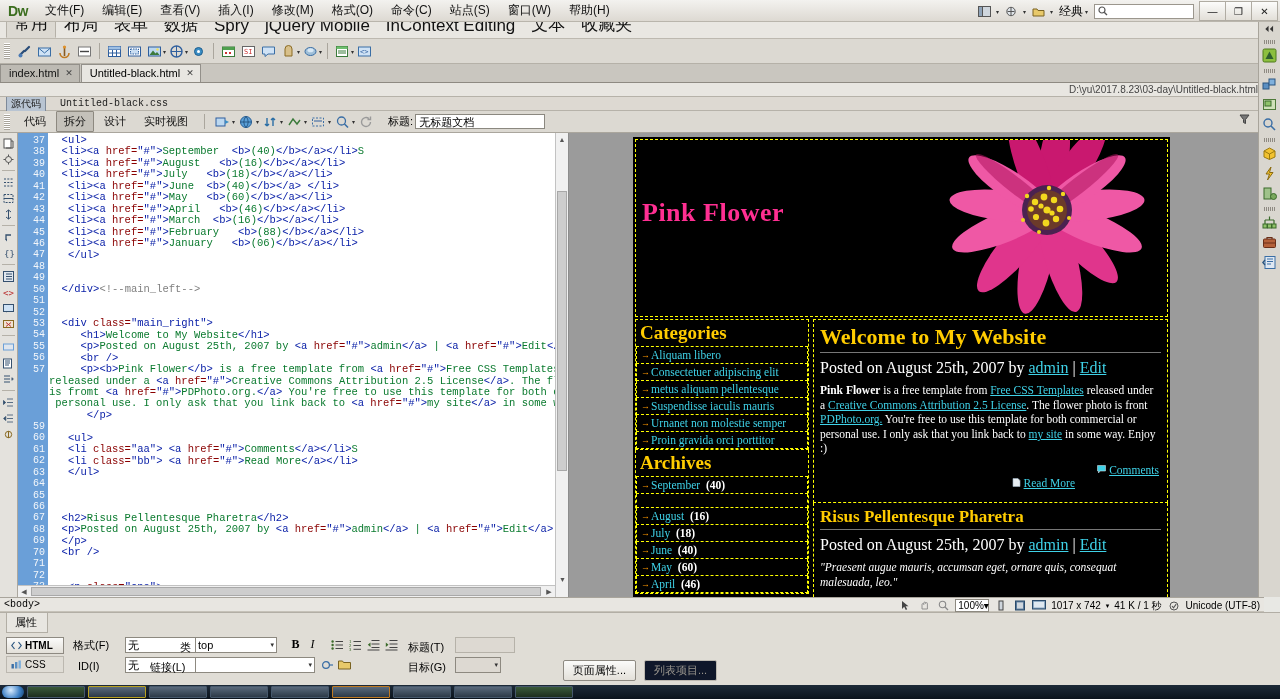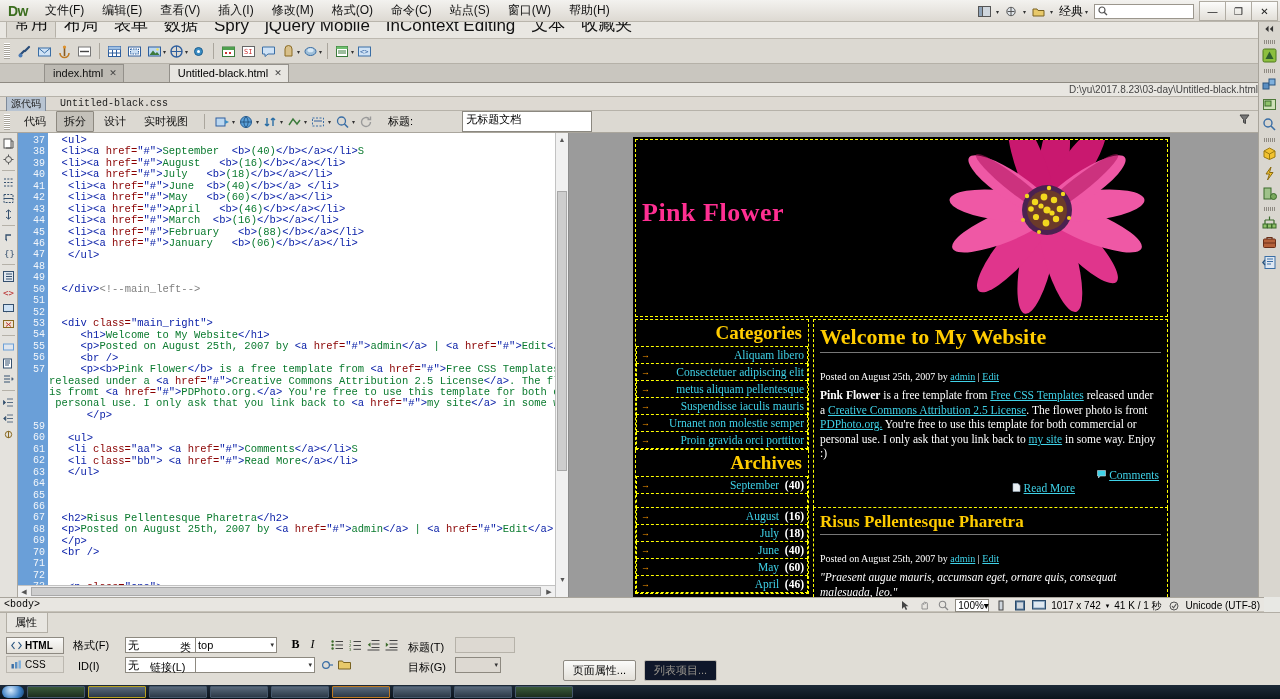--- a/index.html
+++ b/index.html
@@ -79,21 +79,20 @@
 
   
   .doctabs {
     height:19px; background:#c9c6bf; display:flex; align-items:flex-end;
     border-bottom:1px solid #8e8a82; position:relative;
   }
   .doctab {
     font-size:11px; padding:2px 6px 3px 8px; display:flex; align-items:center; gap:6px;
     background:#bdbab3; border:1px solid #93908a; border-bottom:none; color:#111;
     margin-right:1px;
-    margin-left:44px;
   }
   .doctab.active { background:#e8e6e1; color:#000; }
   .x-btn { font-size:9px; color:#444; }
 
   .pathbar {
     height:14px; background:#e8e6e1; border-bottom:1px solid #b6b2a9;
     position:relative;
   }
   .filepath {
     position:absolute; right:22px; top:1px; font-size:10px; color:#444;
@@ -118,22 +117,22 @@
   .vbtn {
     font-size:11px; padding:2px 7px; border:1px solid transparent; color:#111;
   }
   .vbtn.on {
     background:#c4c1ba; border:1px solid #8d8980; border-radius:1px;
   }
   .vb-sep { width:1px; height:15px; background:#aaa69d; margin:0 6px; }
   .vb-ico { width:19px; height:18px; display:flex; align-items:center; justify-content:center; font-size:11px; }
   .title-field-label { font-size:11px; margin-left:10px; }
   .title-field {
-    width:130px; height:21px; background:#fff; border:1px solid #8b8880;
-    font-size:11px; padding:0 3px; line-height:14px;margin-left:47px;
+    width:130px; height:15px; background:#fff; border:1px solid #8b8880;
+    font-size:11px; padding:0 3px; line-height:14px;
   }
   .funnel { position:absolute; right:30px; top:3px; font-size:11px; color:#444; }
 
   
   .workarea {
     position:absolute; left:0; top:133px; right:22px; height:464px;
     display:flex; background:#9a9a9a;
   }
   .codingbar {
     width:18px; background:#e4e2dd; border-right:1px solid #aba79e;
@@ -195,21 +194,21 @@
   }
   .flower {
     position:absolute; right:0; top:-26px; width:288px; height:200px;
   }
 
   .cols { display:flex; margin:2px; gap:4px; }
   .col-left { width:174px; }
   .col-right { flex:1; }
 
   .sec {
-    border:1px dashed #ffff00; padding:0;text-align:right;
+    border:1px dashed #ffff00; padding:0;
   }
   h2.sb-head {
     margin:0; padding:2px 6px 2px 4px;
     font-family:"Liberation Serif", serif; font-size:19px; color:#ffcc00;
     font-weight:bold; letter-spacing:0;
   }
   .sb-list { list-style:none; margin:0; padding:0; }
   .sb-list li {
     border:1px dashed #ffff00; border-top:none;
     padding:2px 3px 2px 14px; position:relative;
@@ -226,22 +225,22 @@
   .art { border:1px dashed #ffff00; padding:4px 6px 6px 6px; }
   h1.art-title {
     margin:0 0 2px 0; font-family:"Liberation Serif", serif;
     font-size:22px; color:#ffcc00; font-weight:bold;
   }
   h2.art-title2 {
     margin:0 0 2px 0; font-family:"Liberation Serif", serif;
     font-size:17px; color:#ffcc00; font-weight:bold;
   }
   .meta {
-    border-top:1px solid #777; padding-top:18px; margin-bottom:6px;
-    font-family:"Liberation Serif", serif; font-size:10px; color:#ffffff;
+    border-top:1px solid #777; padding-top:6px; margin-bottom:6px;
+    font-family:"Liberation Serif", serif; font-size:16px; color:#ffffff;
   }
   .meta a { color:#3fd2e8; }
   .body-txt {
     font-family:"Liberation Serif", serif; font-size:11.5px; color:#ffffff;
     line-height:14.6px; margin:0;
   }
   .body-txt a { color:#3fd2e8; }
   .quote {
     font-family:"Liberation Serif", serif; font-style:italic;
     font-size:11.5px; color:#ffffff; line-height:14.6px; margin:0 0 8px 0;

